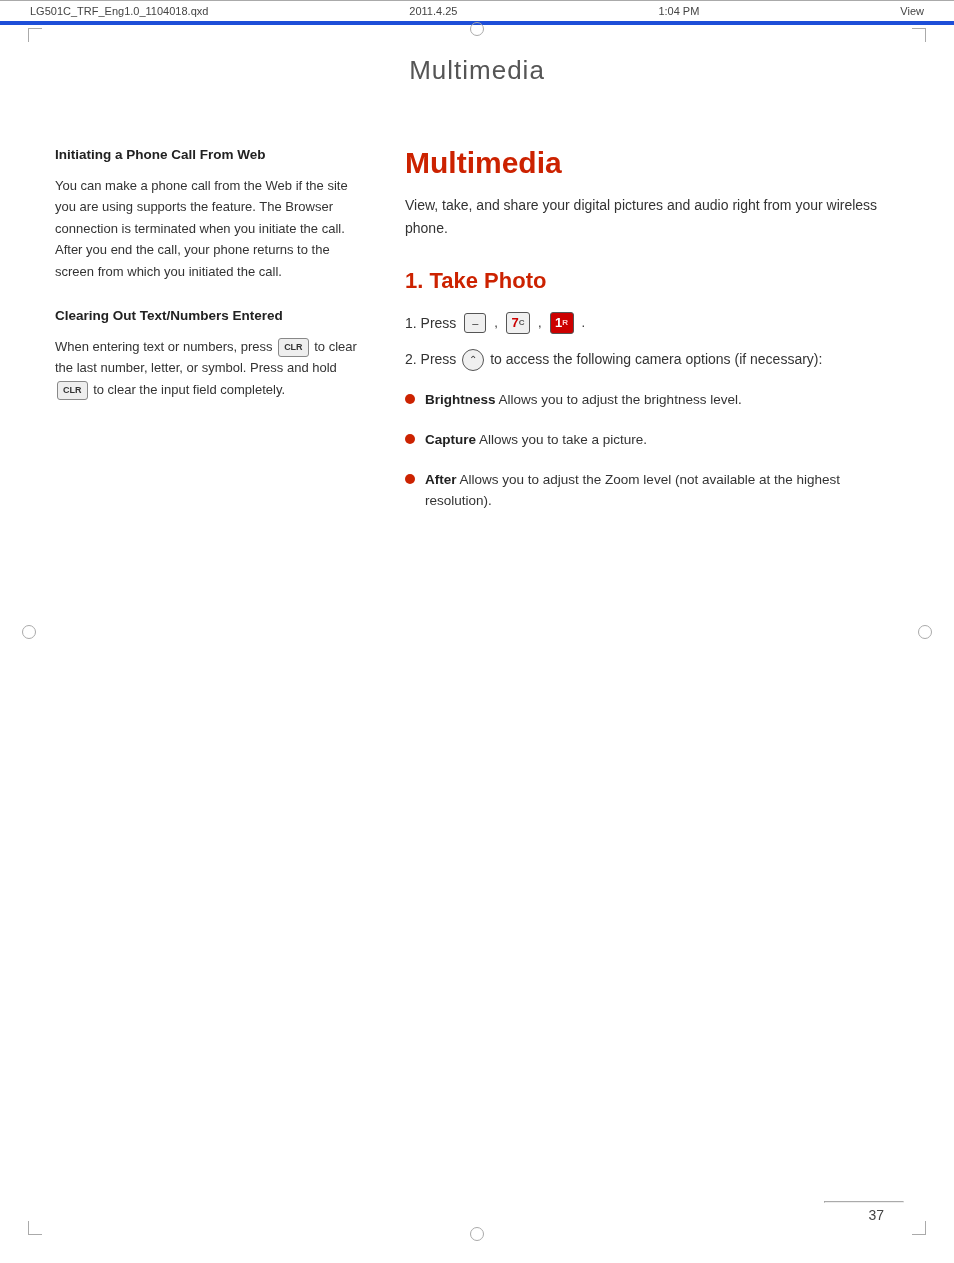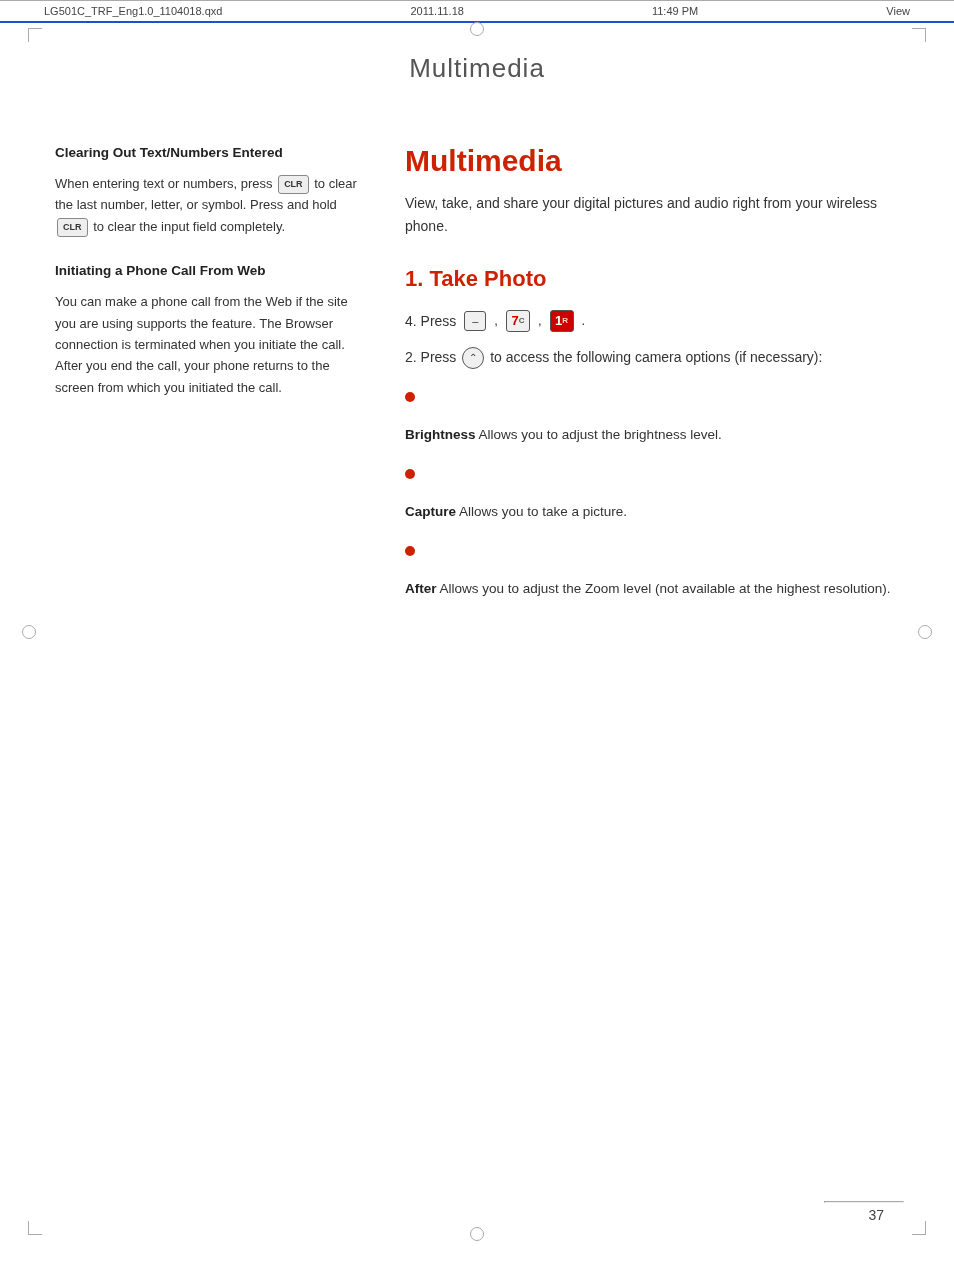--- a/index.html
+++ b/index.html
@@ -10,22 +10,22 @@
       background: #fff;
       font-family: Arial, Helvetica, sans-serif;
       color: #222;
       position: relative;
     }
 
     
     .page-header {
       width: 100%;
       border-top: 1px solid #aaa;
-      border-bottom: 2px solid #1d4ed8;
-      padding: 4px 44px;
+      border-bottom: 4px solid #1d4ed8;
+      padding: 4px 30px;
       font-size: 11px;
       color: #444;
       display: flex;
       justify-content: space-between;
       align-items: center;
     }
 
     
     .page-content {
       display: flex;
@@ -187,26 +187,25 @@
     
     .bullet-list {
       list-style: none;
       padding: 0;
       margin: 0;
     }
 
     .bullet-list li {
       display: flex;
       align-items: flex-start;
-      gap: 22px;
+      gap: 10px;
       margin-bottom: 18px;
       font-size: 13.5px;
       line-height: 1.6;
       color: #333;
-      flex-direction: column;
     }
 
     .bullet-dot {
       width: 10px;
       height: 10px;
       background: #cc2200;
       border-radius: 50%;
       flex-shrink: 0;
       margin-top: 5px;
     }
@@ -304,60 +303,60 @@
   </div>
 <div class="reg-center-left">
     <div class="reg-circle"></div>
   </div>
 <div class="reg-center-right">
     <div class="reg-circle"></div>
   </div>
 
 <div class="page-header">
   <span>LG501C_TRF_Eng1.0_1104018.qxd</span>
-  <span>2011.11.18</span>
-  <span>11:49 PM</span>
+  <span>2011.4.25</span>
+  <span>1:04 PM</span>
   <span>View</span>
 </div>
 
 <div style="text-align:center; padding-top: 30px; padding-bottom: 10px;">
   <span class="page-title-area">Multimedia</span>
 </div>
 
 <div class="page-content">
 
   <div class="left-column">
+
+    <div>
+      <div class="section-heading">Initiating a Phone Call From Web</div>
+      <div class="body-text">You can make a phone call from the Web if the site you are using supports the feature. The Browser connection is terminated when you initiate the call. After you end the call, your phone returns to the screen from which you initiated the call.</div>
+    </div>
 
     <div>
       <div class="section-heading">Clearing Out Text/Numbers Entered</div>
       <div class="body-text">
         <span>When entering text or numbers, press</span>
         <span class="clr-btn">CLR</span>
         <span>to clear the last number, letter, or symbol. Press and hold</span>
         <span class="clr-btn">CLR</span>
         <span>to clear the input field completely.</span>
       </div>
     </div>
 
-    <div>
-      <div class="section-heading">Initiating a Phone Call From Web</div>
-      <div class="body-text">You can make a phone call from the Web if the site you are using supports the feature. The Browser connection is terminated when you initiate the call. After you end the call, your phone returns to the screen from which you initiated the call.</div>
-    </div>
-
   </div>
 
   <div class="right-column">
 
     <div class="multimedia-heading">Multimedia</div>
     <div class="multimedia-intro">View, take, and share your digital pictures and audio right from your wireless phone.</div>
 
     <div class="section-number-heading">1. Take Photo</div>
 
     <div class="step-line">
-      <span>4. Press</span>
+      <span>1. Press</span>
       <span class="key-icon">–</span>
       <span style="font-size:13px;">,</span>
       <span class="key-icon-7c">
           <span style="font-size:13px; font-weight:bold; color:#c00;">7</span>
           <span style="font-size:8px; color:#555;">C</span>
         </span>
       <span style="font-size:13px;">,</span>
       <span class="key-icon-1r">
           <span style="font-size:13px; font-weight:bold; color:#fff;">1</span>
           <span style="font-size:8px; color:#fcc;">R</span>

